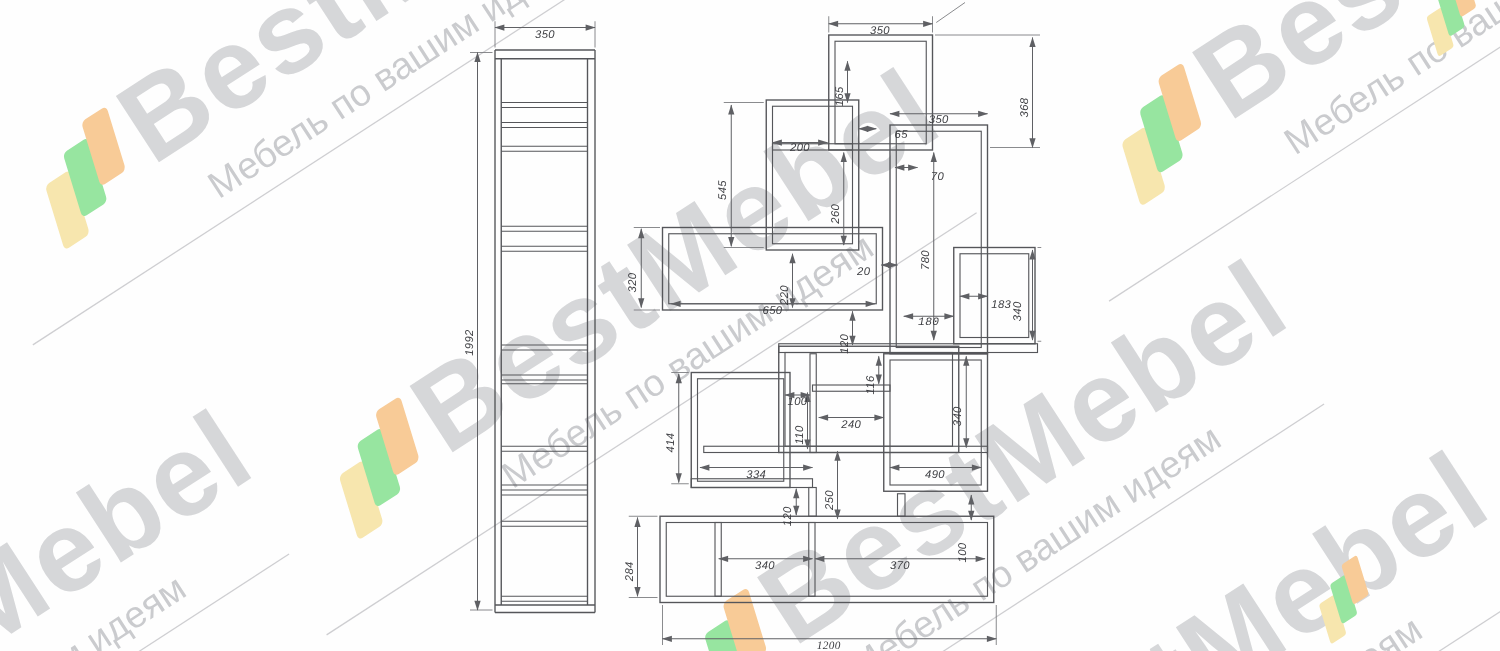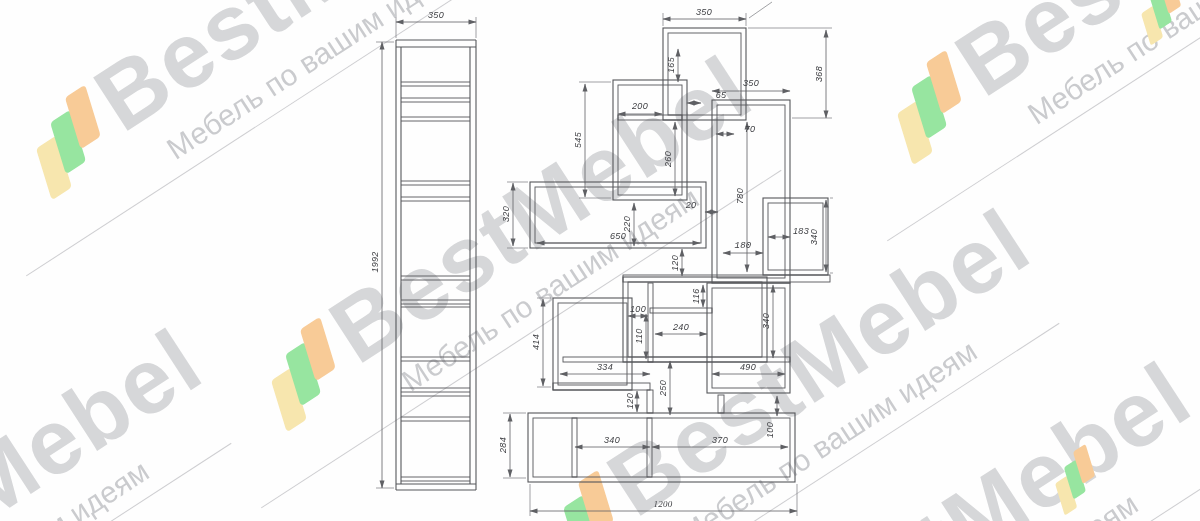--- a/index.html
+++ b/index.html
@@ -17,21 +17,21 @@
   .wm-sub{position:absolute;left:118px;top:86px;font-size:30px;
           color:rgba(140,142,148,0.45);white-space:nowrap;}
   .wm-rule{position:absolute;left:-70px;top:128px;width:620px;height:0;
            border-top:1px solid rgba(160,160,165,0.5);}
   
   svg.draw{position:absolute;left:0;top:0;z-index:2;}
   .furn{stroke:#55565a;stroke-width:1.1;fill:none;}
   .thin{stroke:#55565a;stroke-width:0.9;fill:none;}
   .ext{stroke:#797a7e;stroke-width:0.7;fill:none;}
   .dim{stroke:#5f6064;stroke-width:0.8;fill:none;}
-  #dimlabels{position:absolute;left:0;top:0;width:1200px;height:386px;z-index:3;pointer-events:none;}
+  #dimlabels{position:absolute;left:0;top:12px;width:1200px;height:386px;z-index:3;pointer-events:none;}
   .dlab{position:absolute;font-size:9px;font-style:italic;color:#3d3e42;white-space:nowrap;
         transform:translate(-50%,-50%);letter-spacing:0.3px;}
   .dlab.v{transform:translate(-50%,-50%) rotate(-90deg);}
 </style>
 </head>
 <body>
 
 <div id="stage">
 
   <div id="wmlayer">

